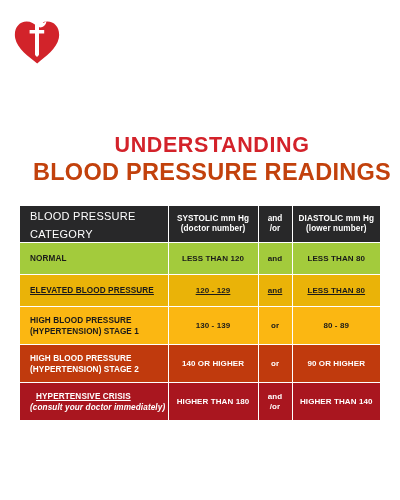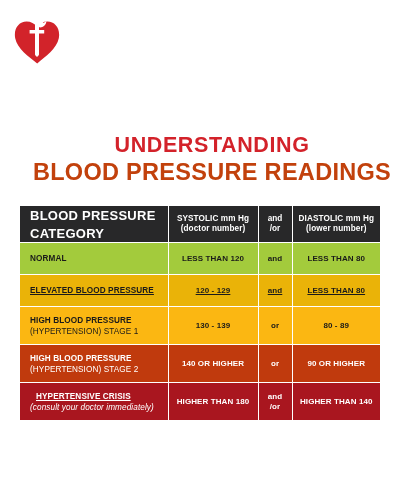--- a/index.html
+++ b/index.html
@@ -79,22 +79,22 @@
     height: 24px;
     text-align: center;
     border-left: 1.5px solid #ffffff;
   }
   .hdr-row td:first-child {
     border-left: 0;
     text-align: left;
     padding-left: 10px;
   }
   .hdr-cat {
-    font-size: 13px;
-    font-weight: bold;
+    font-size: 11px;
+    font-weight: normal;
     letter-spacing: 0.25px;
   }
   .hdr-stack {
     font-size: 8.2px;
     font-weight: bold;
     line-height: 10.5px;
     letter-spacing: 0.1px;
   }
   .hdr-stack .sub { font-weight: bold; }
   .hdr-andor {
@@ -121,21 +121,21 @@
   .row-tall td { height: 37px; }
 
   .cat-main {
     font-size: 8.2px;
     font-weight: bold;
     line-height: 11px;
     display: block;
   }
   .cat-sub {
     font-size: 8.2px;
-    font-weight: normal;
+    font-weight: bold;
     line-height: 11px;
     display: block;
   }
   .cat-main.underline { text-decoration: underline; padding-left: 6px; }
   .cat-sub.italic { font-style: italic; }
 
   .val { font-size: 8px; font-weight: bold; }
   .andor-val { font-size: 8px; font-weight: bold; line-height: 10px; }
 
   

